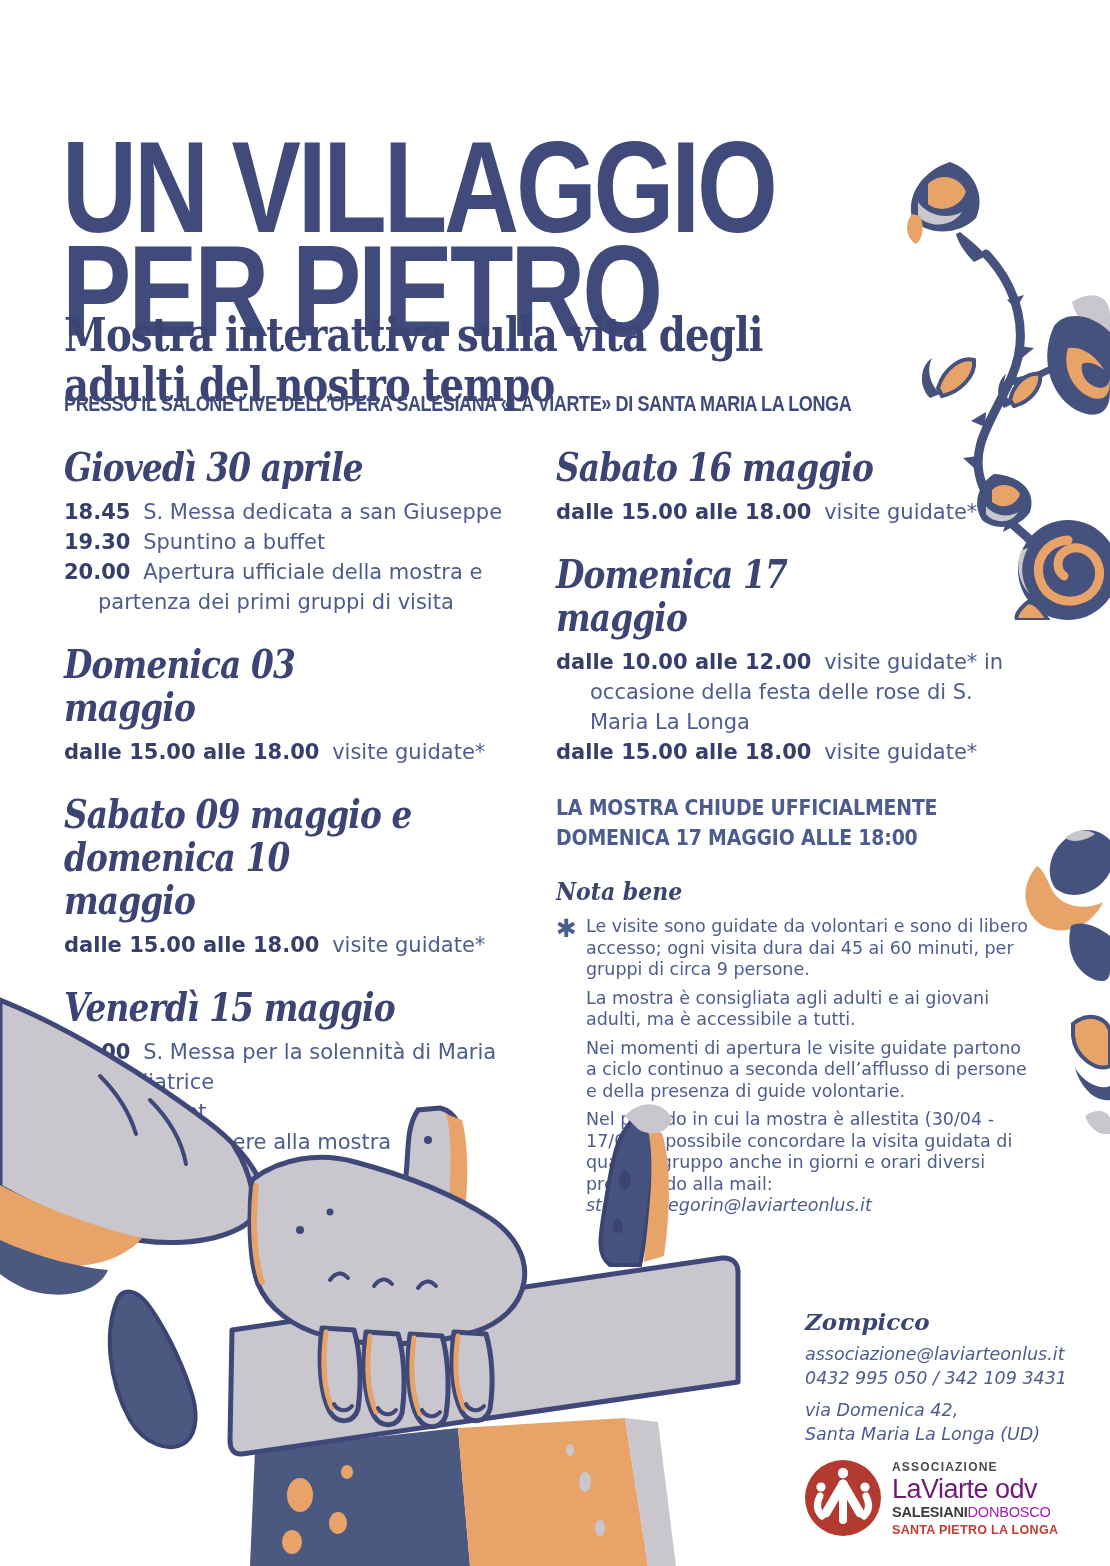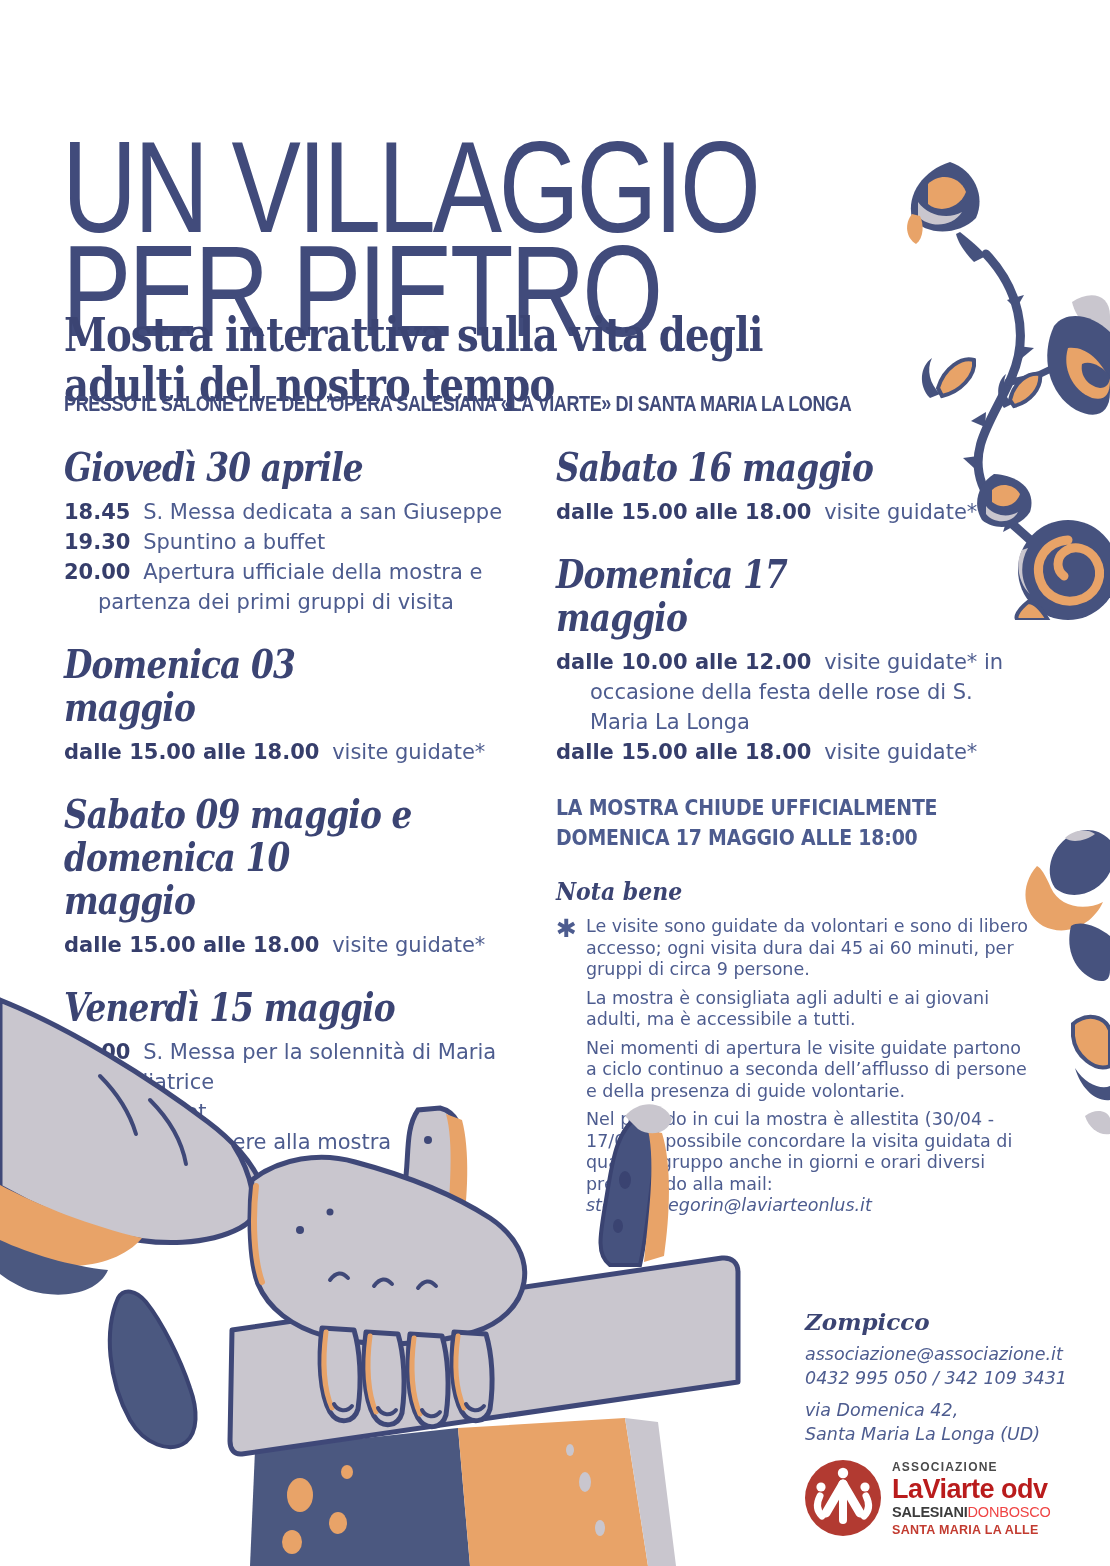--- a/index.html
+++ b/index.html
@@ -2,21 +2,21 @@
 <html lang="it"><head>
 <meta charset="utf-8">
 <style>
   html,body{margin:0;padding:0;background:#ffffff;}
   .poster{
     position:relative;width:1110px;height:1566px;margin:0 auto;background:#ffffff;
     overflow:hidden;font-family:"DejaVu Sans","Liberation Sans",sans-serif;
   }
   
   .title{position:absolute;left:62px;top:48px;color:#414b7b;
-    font-family:"Liberation Sans","DejaVu Sans",sans-serif;font-weight:400;
+    font-family:"Liberation Sans","DejaVu Sans",sans-serif;font-weight:700;
     font-size:130px;line-height:104px;letter-spacing:-4px;}
   .title .tline{display:block;transform:scaleX(.80);transform-origin:left top;white-space:nowrap;}
   .subtitle{position:absolute;left:64px;top:272px;color:#3b4473;
     font-family:"DejaVu Serif","Liberation Serif",serif;font-weight:700;
     font-size:46px;line-height:50px;letter-spacing:-1px;}
   .subtitle .sline2{display:block;transform:scaleX(.84);transform-origin:left top;white-space:nowrap;}
   .venue{position:absolute;left:64px;top:392px;color:#414b7b;
     font-weight:700;font-size:21.5px;letter-spacing:-.5px;white-space:nowrap;
     transform:scaleX(.84);transform-origin:left top;
     font-family:"Liberation Sans","DejaVu Sans",sans-serif;}
@@ -46,24 +46,24 @@
   .contacts{position:absolute;left:805px;top:1308px;width:300px;}
   .contact-h{margin:0 0 7px 0;color:#3b4473;
     font-family:"DejaVu Serif","Liberation Serif",serif;font-style:italic;font-weight:700;
     font-size:23px;}
   .c-line{margin:0;color:#4d5c8f;font-style:italic;font-size:17.5px;line-height:24px;}
   .c-gap{margin-top:8px;}
   .logo-row{display:flex;margin-top:14px;}
   .logo-badge{flex:0 0 76px;}
   .logo-text{margin-left:11px;font-family:"Liberation Sans","DejaVu Sans",sans-serif;}
   .l-assoc{color:#4a4a4a;font-weight:700;font-size:12px;letter-spacing:1.2px;}
-  .l-name{color:#b91c1c;font-weight:700;font-size:27px;line-height:30px;letter-spacing:-.5px;}
+  .l-name{color:#701a75;font-weight:400;font-size:27px;line-height:30px;letter-spacing:-.5px;}
   .l-org{color:#3c3c3c;font-size:14.5px;letter-spacing:-.2px;line-height:17px;}
   .l-org b{font-weight:900;}
-  .l-org span{font-weight:400;color:#ef4444;}
+  .l-org span{font-weight:400;color:#a21caf;}
   .l-place{color:#c23b30;font-weight:700;font-size:12.5px;letter-spacing:.3px;margin-top:2px;}
   
   .illus{position:absolute;pointer-events:none;}
   .illus-roses-top{right:0;top:150px;}
   .illus-roses-mid{right:0;top:828px;}
   .illus-hand{left:0;top:980px;}
 </style>
 </head>
 <body>
 
@@ -129,21 +129,21 @@
           <p>La mostra è consigliata agli adulti e ai giovani adulti, ma è accessibile a tutti.</p>
           <p>Nei momenti di apertura le visite guidate partono a ciclo continuo a seconda dell’afflusso di persone e della presenza di guide volontarie.</p>
           <p><span>Nel periodo in cui la mostra è allestita (30/04 - 17/05) è possibile concordare la visita guidata di qualche gruppo anche in giorni e orari diversi prenotando alla mail: </span><i>stefano.pegorin@laviarteonlus.it</i></p>
         </div>
       </div>
     </section>
   </div>
 
   <aside class="contacts">
     <h4 class="contact-h">Zompicco</h4>
-    <p class="c-line">associazione@associazione.it</p>
+    <p class="c-line">associazione@laviarteonlus.it</p>
     <p class="c-line">0432 995 050 / 342 109 3431</p>
     <p class="c-line c-gap">via Domenica 42,</p>
     <p class="c-line">Santa Maria La Longa (UD)</p>
 
     <div class="logo-row">
       <svg class="logo-badge" width="76" height="76" viewBox="0 0 76 76">
         <circle cx="38" cy="38" r="38" fill="#b23a31"></circle>
         <g stroke="#ffffff" stroke-linecap="round" fill="none">
           <path d="M38,24 L21,53" stroke-width="9"></path>
           <path d="M38,24 L55,53" stroke-width="9"></path>
@@ -154,21 +154,21 @@
         <g fill="#ffffff">
           <circle cx="38" cy="13" r="5.2"></circle>
           <circle cx="16" cy="27" r="4.6"></circle>
           <circle cx="60" cy="27" r="4.6"></circle>
         </g>
       </svg>
       <div class="logo-text">
         <div class="l-assoc">ASSOCIAZIONE</div>
         <div class="l-name">LaViarte odv</div>
         <div class="l-org"><b>SALESIANI</b><span>DONBOSCO</span></div>
-        <div class="l-place">SANTA MARIA LA ALLE</div>
+        <div class="l-place">SANTA PIETRO LA LONGA</div>
       </div>
     </div>
   </aside>
 
   <svg class="illus illus-roses-top" width="220" height="470" viewBox="0 0 220 470">
     <path d="M96,104 C128,138 140,184 122,226 C104,268 78,296 92,334 C102,362 136,384 160,408" stroke="#46527e" stroke-width="9" fill="none" stroke-linecap="round"></path>
     <path d="M118,232 C140,230 158,222 172,212" stroke="#46527e" stroke-width="7" fill="none" stroke-linecap="round"></path>
     <g fill="#46527e">
       <path d="M117,150 l17,-5 -8,14 z"></path>
       <path d="M128,196 l16,2 -12,10 z"></path>

